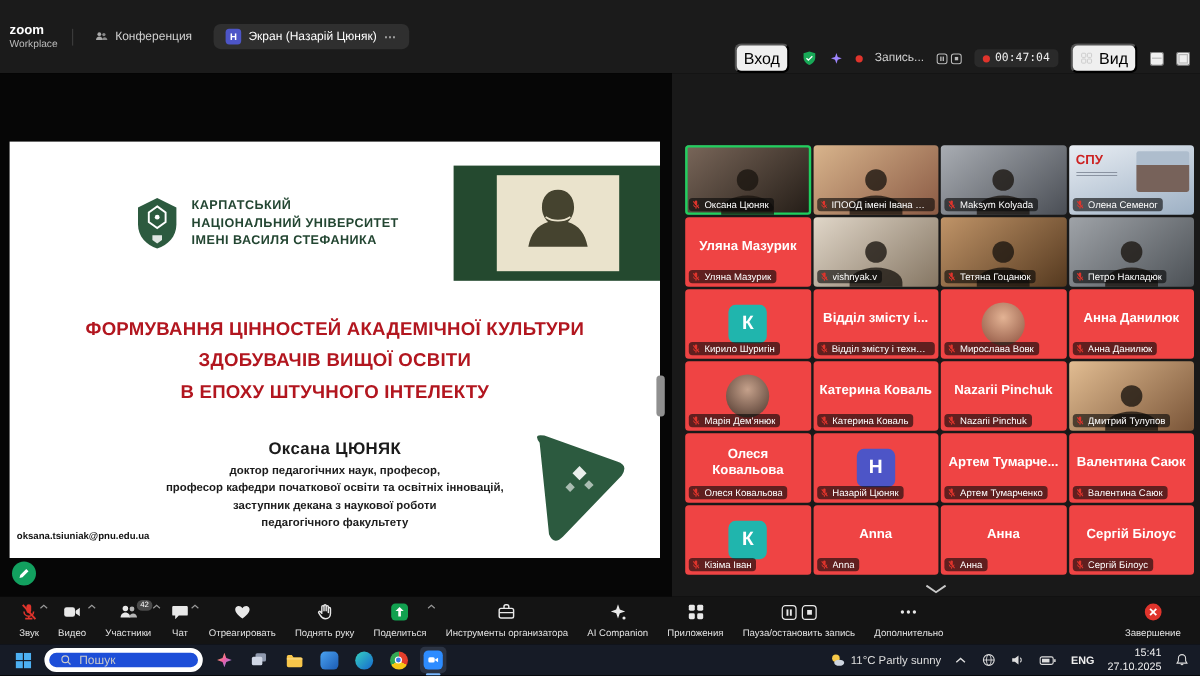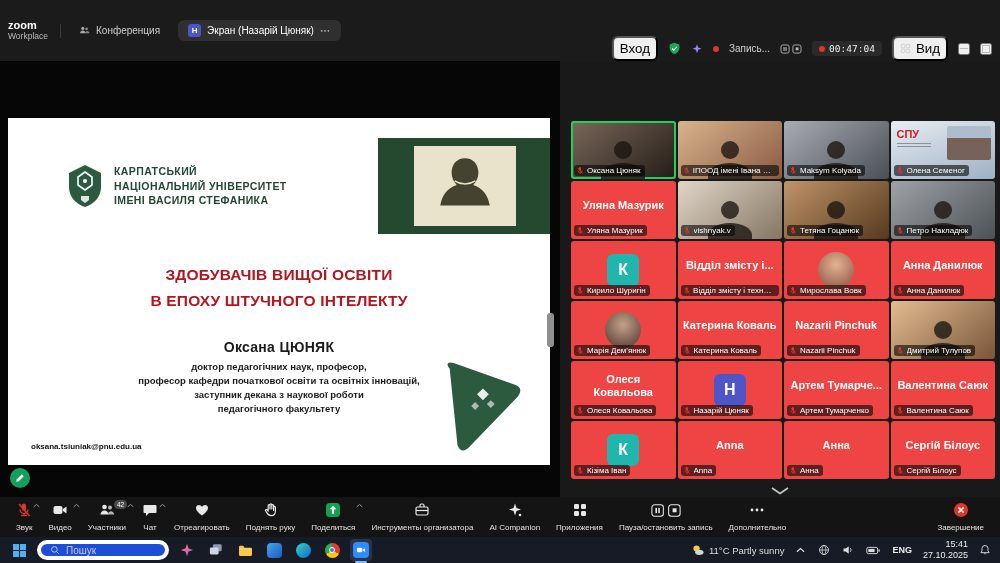--- a/index.html
+++ b/index.html
@@ -28,31 +28,31 @@
   .max-glyph { width:8px; height:8px; border:1px solid #bbb; display:block; }
 
   
   .content { flex:1; display:flex; min-height:0; position:relative; }
   .share-area { width:560px; position:relative; background:#060606; }
   .participants { flex:1; background:#191919; position:relative; }
 
   
   .slide { position:absolute; left:8px; top:57px; width:542px; height:347px; background:#fff; }
   .slide-hdr { display:flex; height:96px; margin-top:20px; }
-  .hdr-left { flex:1; display:flex; align-items:center; gap:12px; padding-left:60px; }
+  .hdr-left { flex:1; display:flex; align-items:center; gap:12px; padding-left:60px;justify-content:center; }
   .univ { font-size:10.5px; font-weight:bold; color:#234632; line-height:1.4; letter-spacing:.4px; }
   .hdr-right { width:172px; background:#24492f; position:relative; }
   .portrait { position:absolute; left:36px; top:8px; width:102px; height:80px; background:#eae3cc;
     display:flex; align-items:center; justify-content:center; }
   .slide-title { margin-top:28px; text-align:center; font-weight:bold; font-size:15.5px;
     color:#b2161f; line-height:1.7; letter-spacing:.2px; }
   .slide-author { margin-top:24px; text-align:center; color:#1b1b1b; }
   .author-name { font-size:14px; font-weight:bold; letter-spacing:.3px; }
   .author-desc { margin-top:5px; font-weight:bold; font-size:9.5px; line-height:1.5; }
-  .email { position:absolute; left:23px; bottom:14px; font-size:8px; font-weight:bold; color:#111;text-align:center; }
+  .email { position:absolute; left:6px; bottom:14px; font-size:8px; font-weight:bold; color:#111;text-align:center; }
   .pennant { position:absolute; right:26px; bottom:10px; }
   .annot-btn { position:absolute; left:10px; top:407px; width:20px; height:20px; border-radius:50%;
     background:#12a05f; display:flex; align-items:center; justify-content:center; border:none; }
   .divider-handle { position:absolute; right:6px; top:252px; width:7px; height:34px;
     background:#8f8f8f; border-radius:3px; }
 
   
   .tiles { position:absolute; left:11px; top:60px; width:424px; display:grid;
     grid-template-columns:repeat(4,1fr); gap:2px; }
   .tile { position:relative; height:58px; background:#ef4444; border-radius:3px; overflow:hidden; }
@@ -197,20 +197,21 @@
           <div class="hdr-right">
             <div class="portrait">
               <svg width="62" height="68" viewBox="0 0 60 66">
                   <path d="M30 6c8 0 13 6 13 14 0 5-2 9-5 12 9 3 14 9 16 20H6c2-11 7-17 16-20-3-3-5-7-5-12 0-8 5-14 13-14z" fill="#45432f"></path>
                   <path d="M20 28c6 4 14 4 20 0" stroke="#eae3cc" stroke-width="1.4" fill="none"></path>
                 </svg>
             </div>
           </div>
         </div>
         <div class="slide-title">
+          <div>ФОРМУВАННЯ ЦІННОСТЕЙ АКАДЕМІЧНОЇ КУЛЬТУРИ</div>
           <div>ЗДОБУВАЧІВ ВИЩОЇ ОСВІТИ</div>
           <div>В ЕПОХУ ШТУЧНОГО ІНТЕЛЕКТУ</div>
         </div>
         <div class="slide-author">
           <div class="author-name">Оксана ЦЮНЯК</div>
           <div class="author-desc">
             <div>доктор педагогічних наук, професор,</div>
             <div>професор кафедри початкової освіти та освітніх інновацій,</div>
             <div>заступник декана з наукової роботи</div>
             <div>педагогічного факультету</div>

